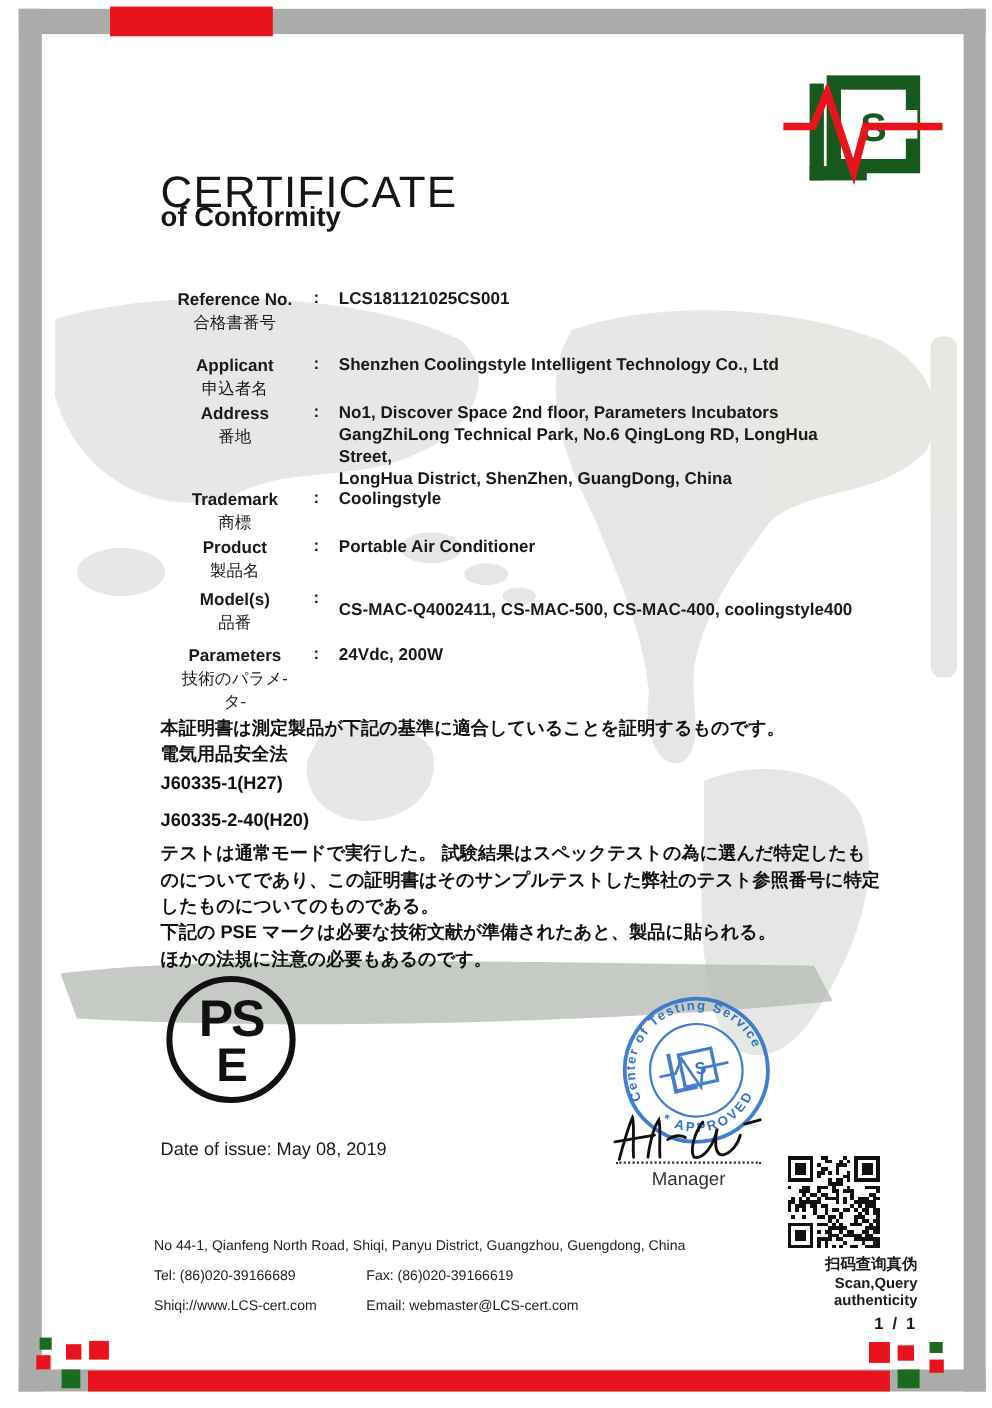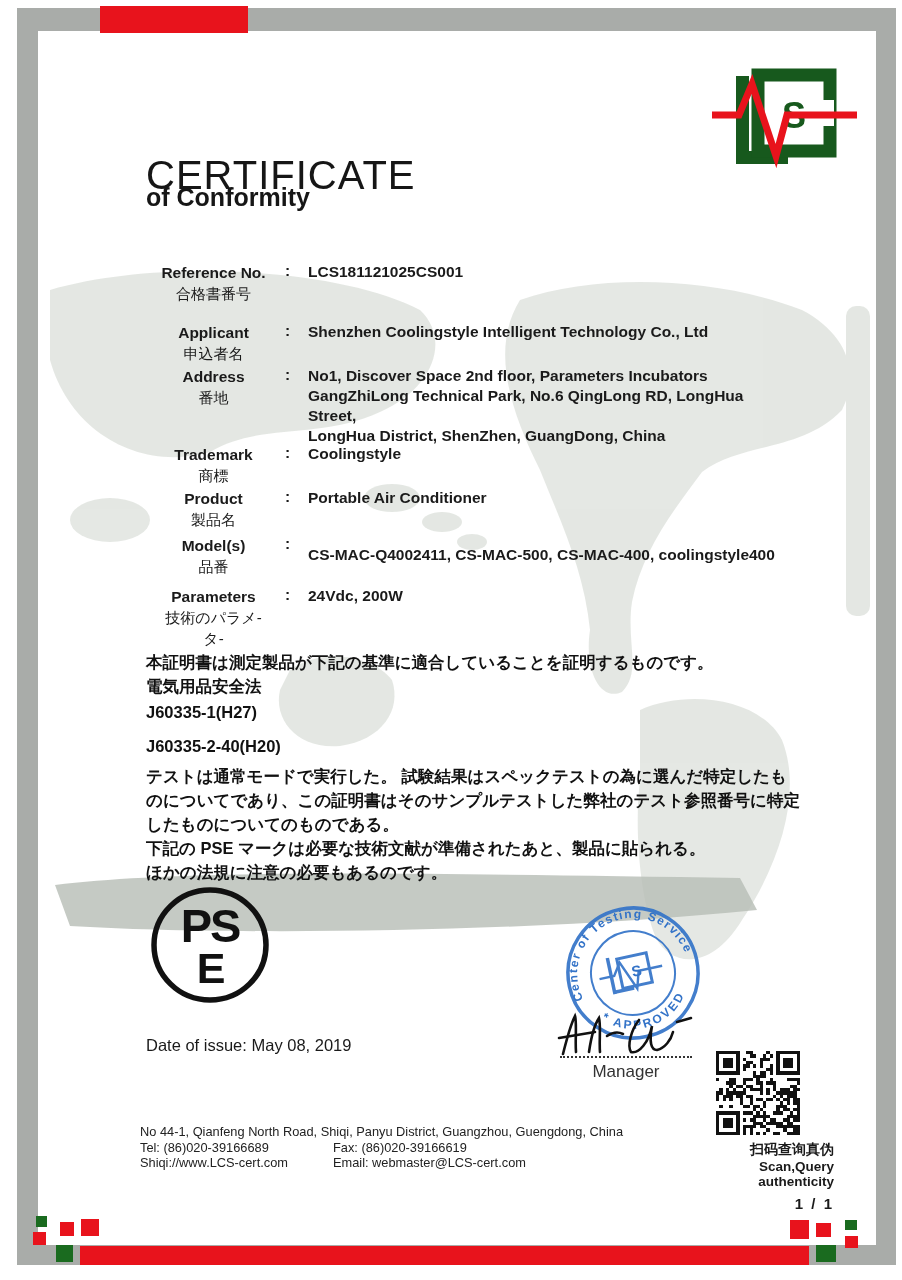--- a/index.html
+++ b/index.html
@@ -41,21 +41,21 @@
   .sig-line { left:560px; top:1020px; width:132px; height:38px; border-bottom:2px dotted #333; }
   .manager { left:560px; top:1062px; width:132px; text-align:center; font-size:17px; color:#333; }
   .qr-wrap { left:716px; top:1051px; width:84px; height:84px; }
   .qr-cap { left:686px; top:1141px; width:148px; text-align:right; }
   .qr-cap .zh { font-size:14px; font-weight:700; }
   .qr-cap .en { font-size:13.5px; font-weight:700; }
   .qr-cap .pg { font-size:15px; font-weight:700; margin-top:6px; letter-spacing:2px; }
 
   
   .footer { left:140px; top:1124px; width:520px; font-size:12.8px; line-height:15.6px; color:#222; }
-  .footer .pair { display:flex; }
+  .footer .pair { display:flex;margin-top:12px; }
   .footer .pair .c1 { width:193px; }
 
   .nosel { user-select:none; }
 </style>
 </head>
 <body>
 
 <div class="page">
 
   <svg class="abs nosel" style="left:40px; top:270px;" width="830" height="700" viewBox="0 0 830 700">

